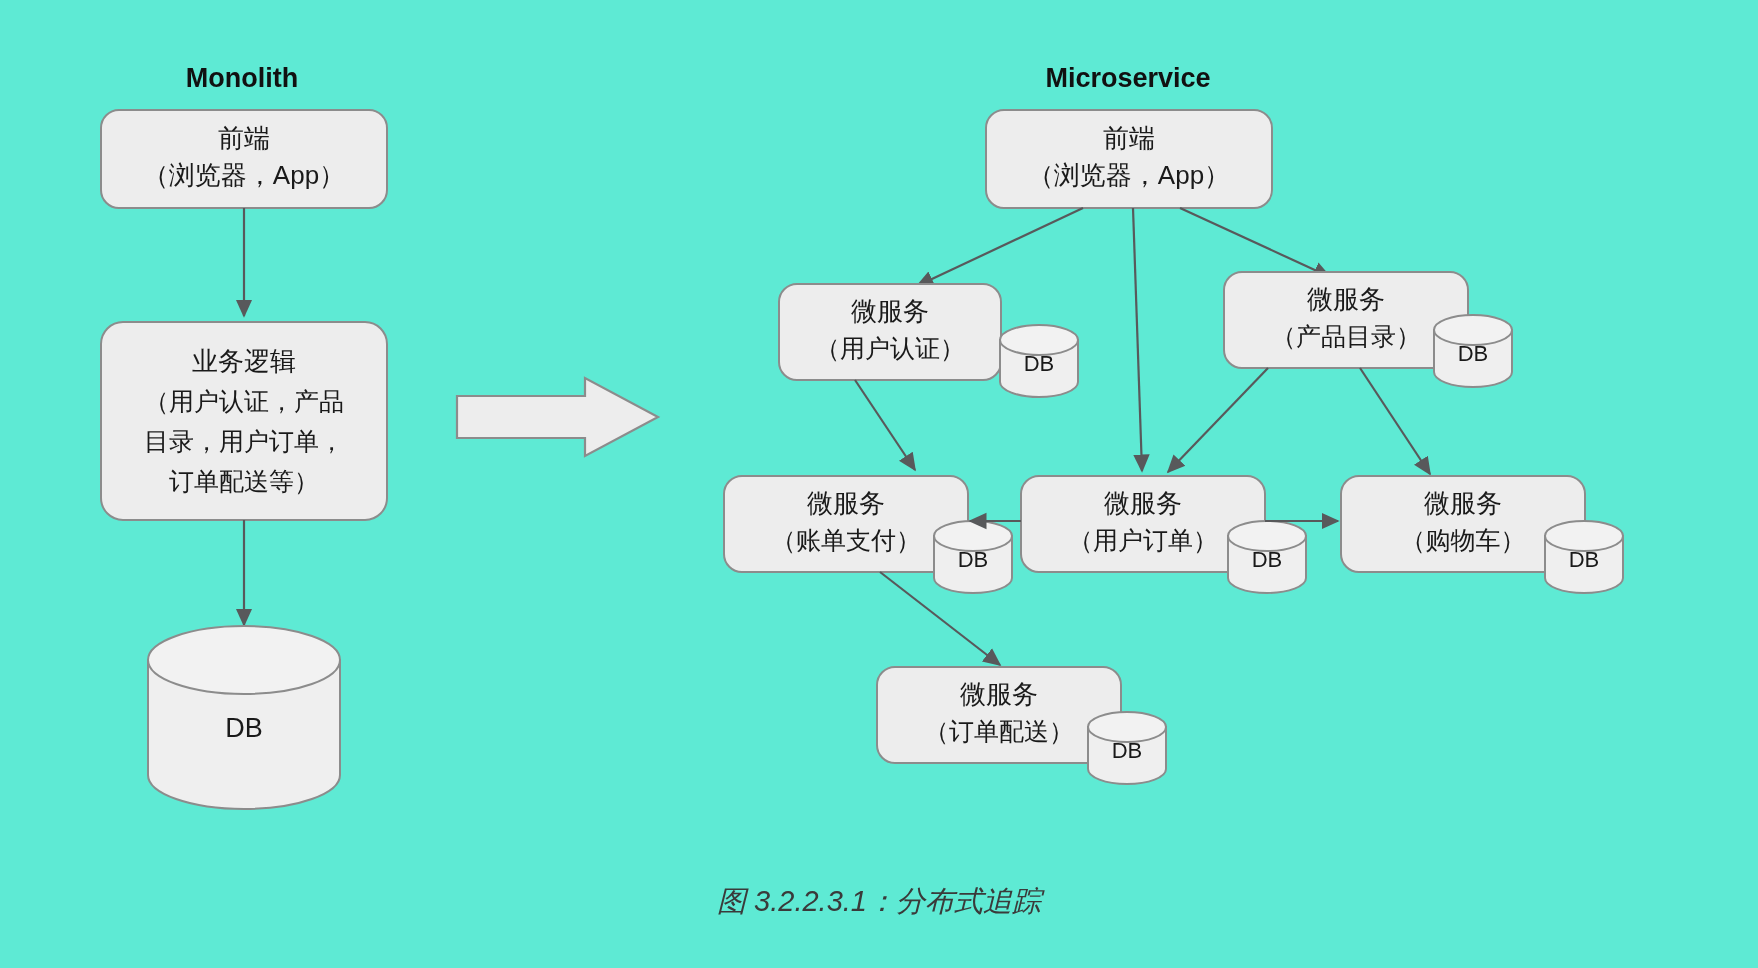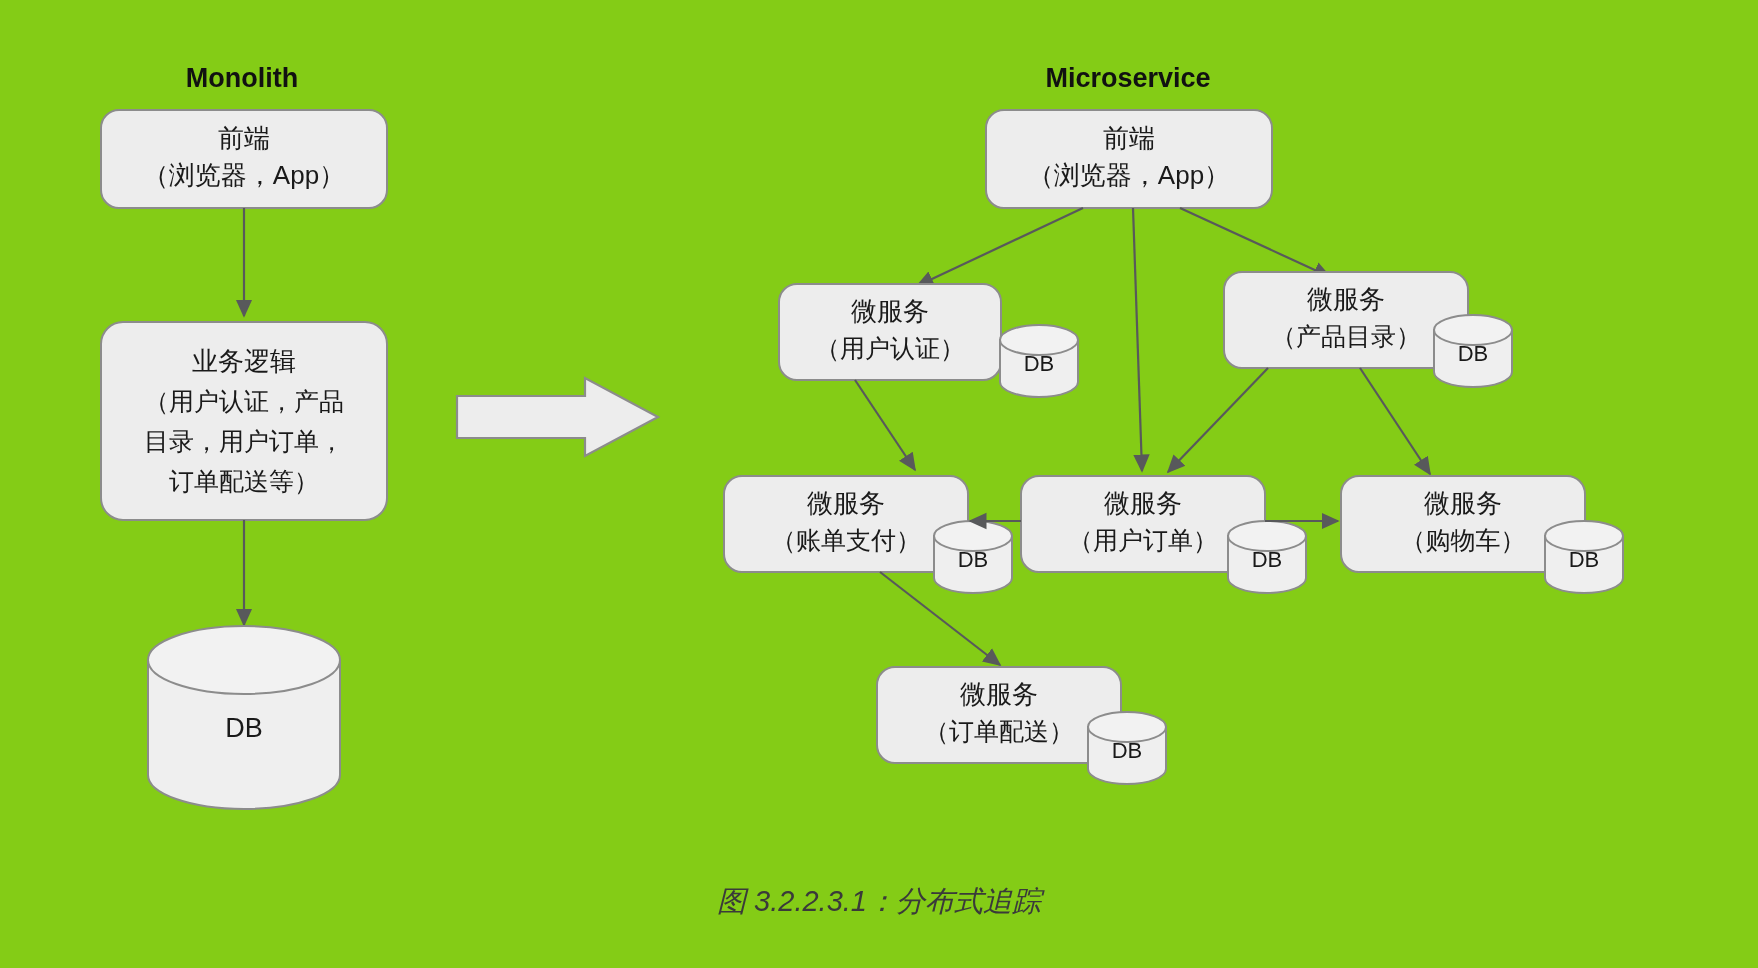--- a/index.html
+++ b/index.html
@@ -7,21 +7,21 @@
     padding: 0;
     background: #ffffff;
   }
   body {
     font-family: "Liberation Sans", "DejaVu Sans", sans-serif;
   }
   #canvas {
     position: relative;
     width: 1758px;
     height: 968px;
-    background: #84cc16;
+    background: #5eead4;
     overflow: hidden;
   }
   svg.diagram {
     position: absolute;
     top: 0;
     left: 0;
     width: 1758px;
     height: 968px;
   }
   .col-title {

